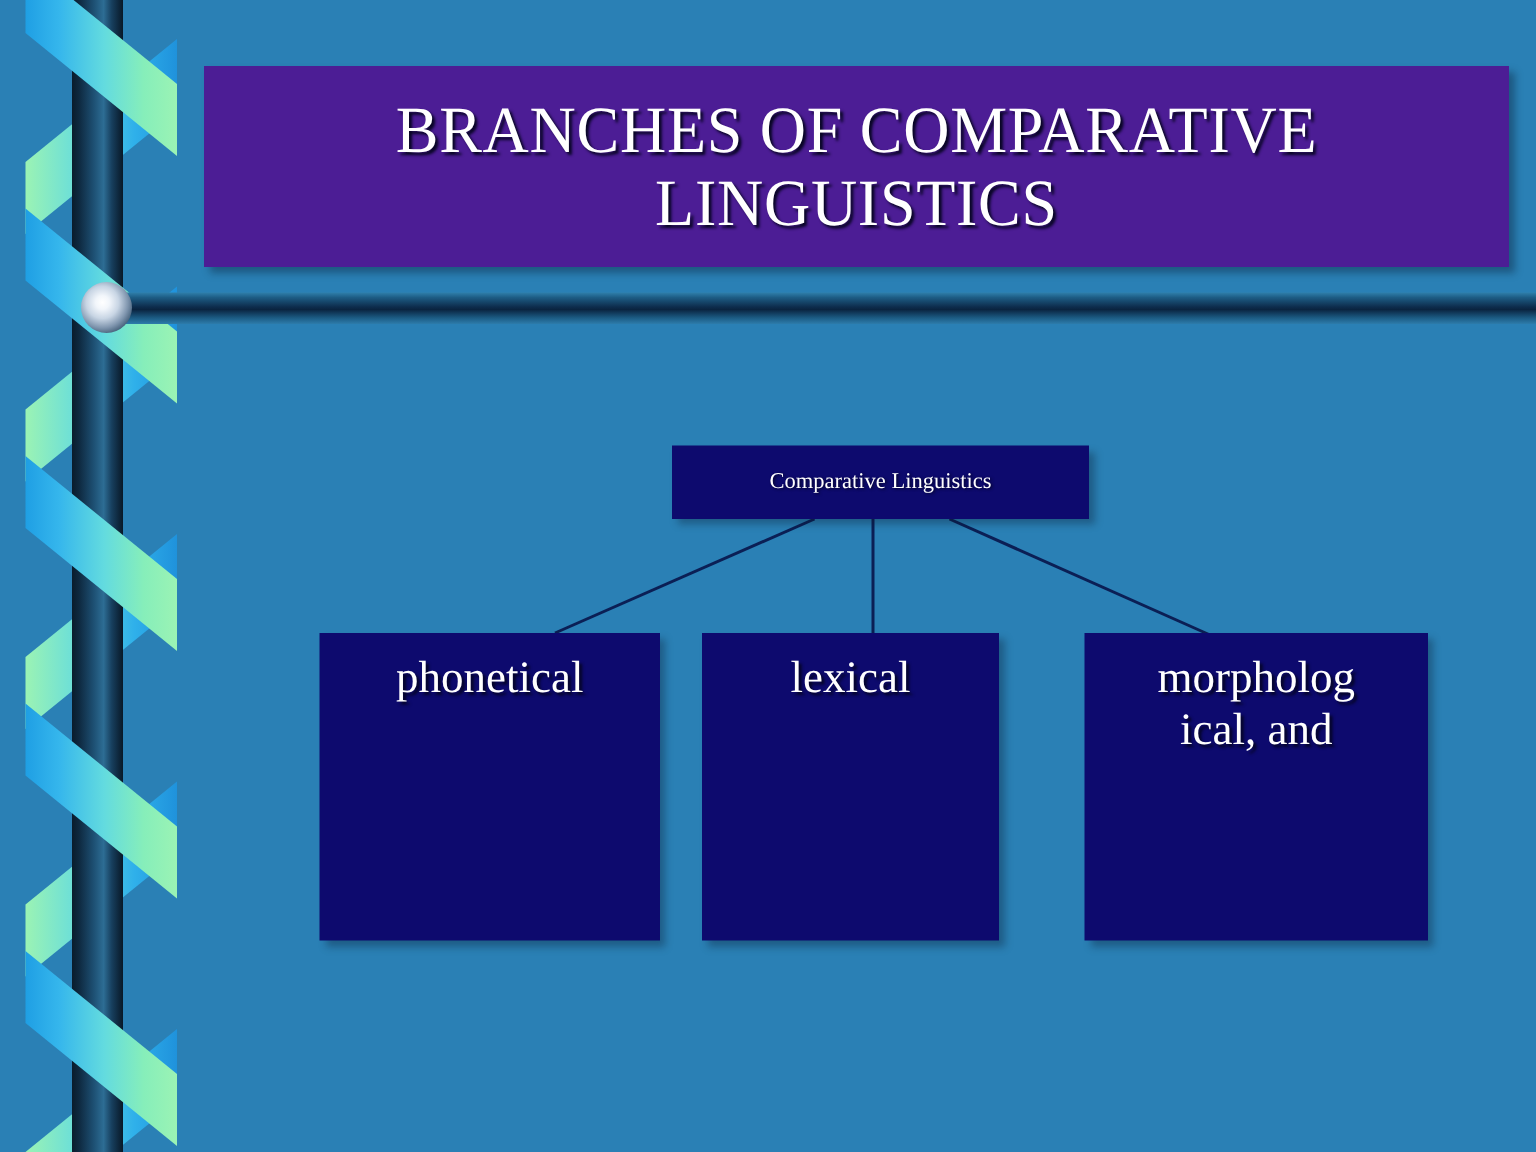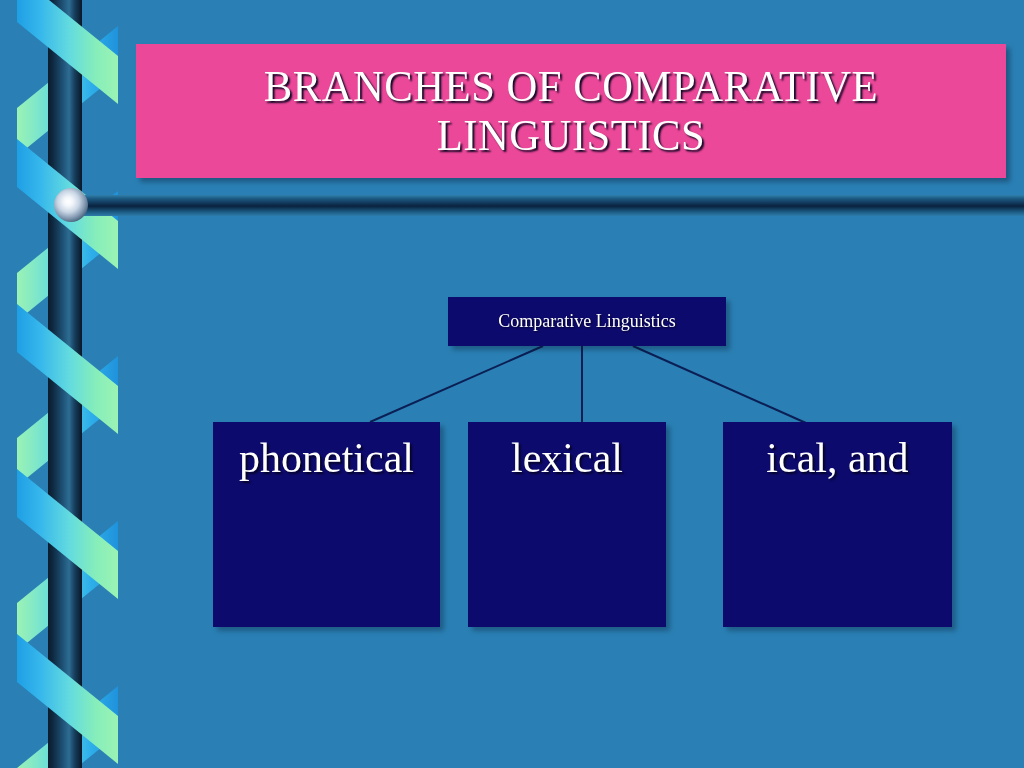--- a/index.html
+++ b/index.html
@@ -61,21 +61,21 @@
         rgba(27,52,76,0) 100%);
   }
 
   
   .title-banner {
     position: absolute;
     left: 136px;
     top: 44px;
     width: 870px;
     height: 134px;
-    background: #ec4899;
+    background: #4c1d95;
     box-shadow: 4px 4px 5px rgba(8,24,44,0.38);
     display: flex;
     align-items: center;
     justify-content: center;
     box-sizing: border-box;
     padding: 0 26px;
   }
   .title-text {
     color: #ffffff;
     font-size: 44px;
@@ -109,31 +109,31 @@
   .node-root {
     left: 448px;
     top: 297px;
     width: 278px;
     height: 49px;
     display: flex;
     align-items: center;
     justify-content: center;
   }
   .node-root .node-label {
-    font-size: 18px;
+    font-size: 15px;
     line-height: 1.1;
     text-shadow: 1px 1px 2px rgba(4,4,30,0.9);
   }
   .node-leaf {
     top: 422px;
     height: 205px;
     padding-top: 12px;
   }
   .node-leaf .node-label {
-    font-size: 42px;
+    font-size: 30px;
     line-height: 1.18;
     display: block;
     text-shadow: 2px 2px 2px rgba(4,4,30,0.92);
   }
   .leaf-1 { left: 213px; width: 227px; }
   .leaf-2 { left: 468px; width: 198px; }
   .leaf-3 { left: 723px; width: 229px; }
 </style>
 </head>
 <body>
@@ -219,16 +219,17 @@
 
   <div class="node node-leaf leaf-1">
     <span class="node-label">phonetical</span>
   </div>
 
   <div class="node node-leaf leaf-2">
     <span class="node-label">lexical</span>
   </div>
 
   <div class="node node-leaf leaf-3">
+    <span class="node-label">morpholog</span>
     <span class="node-label">ical, and</span>
   </div>
 
 </div>
 
 </body></html>

